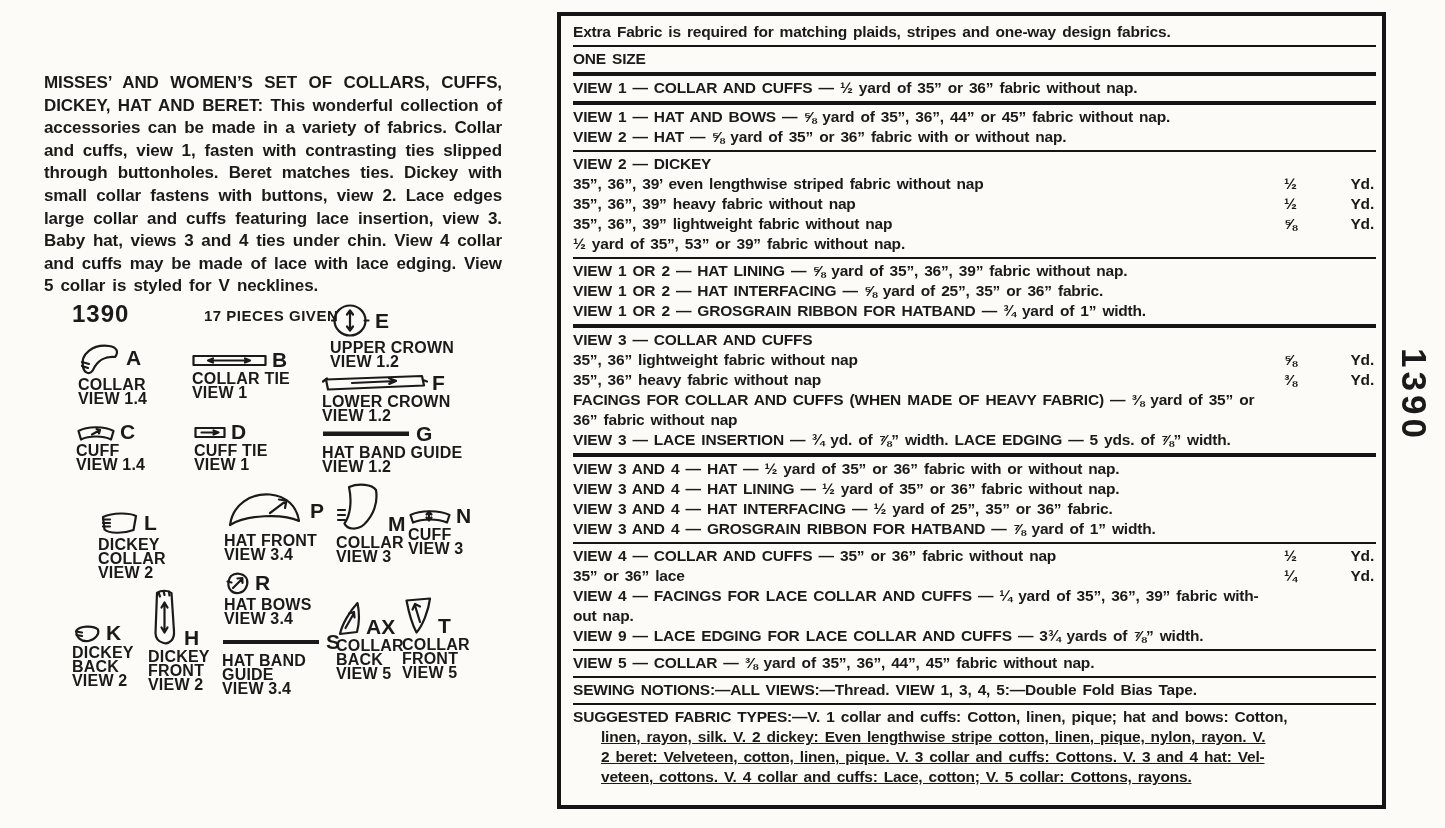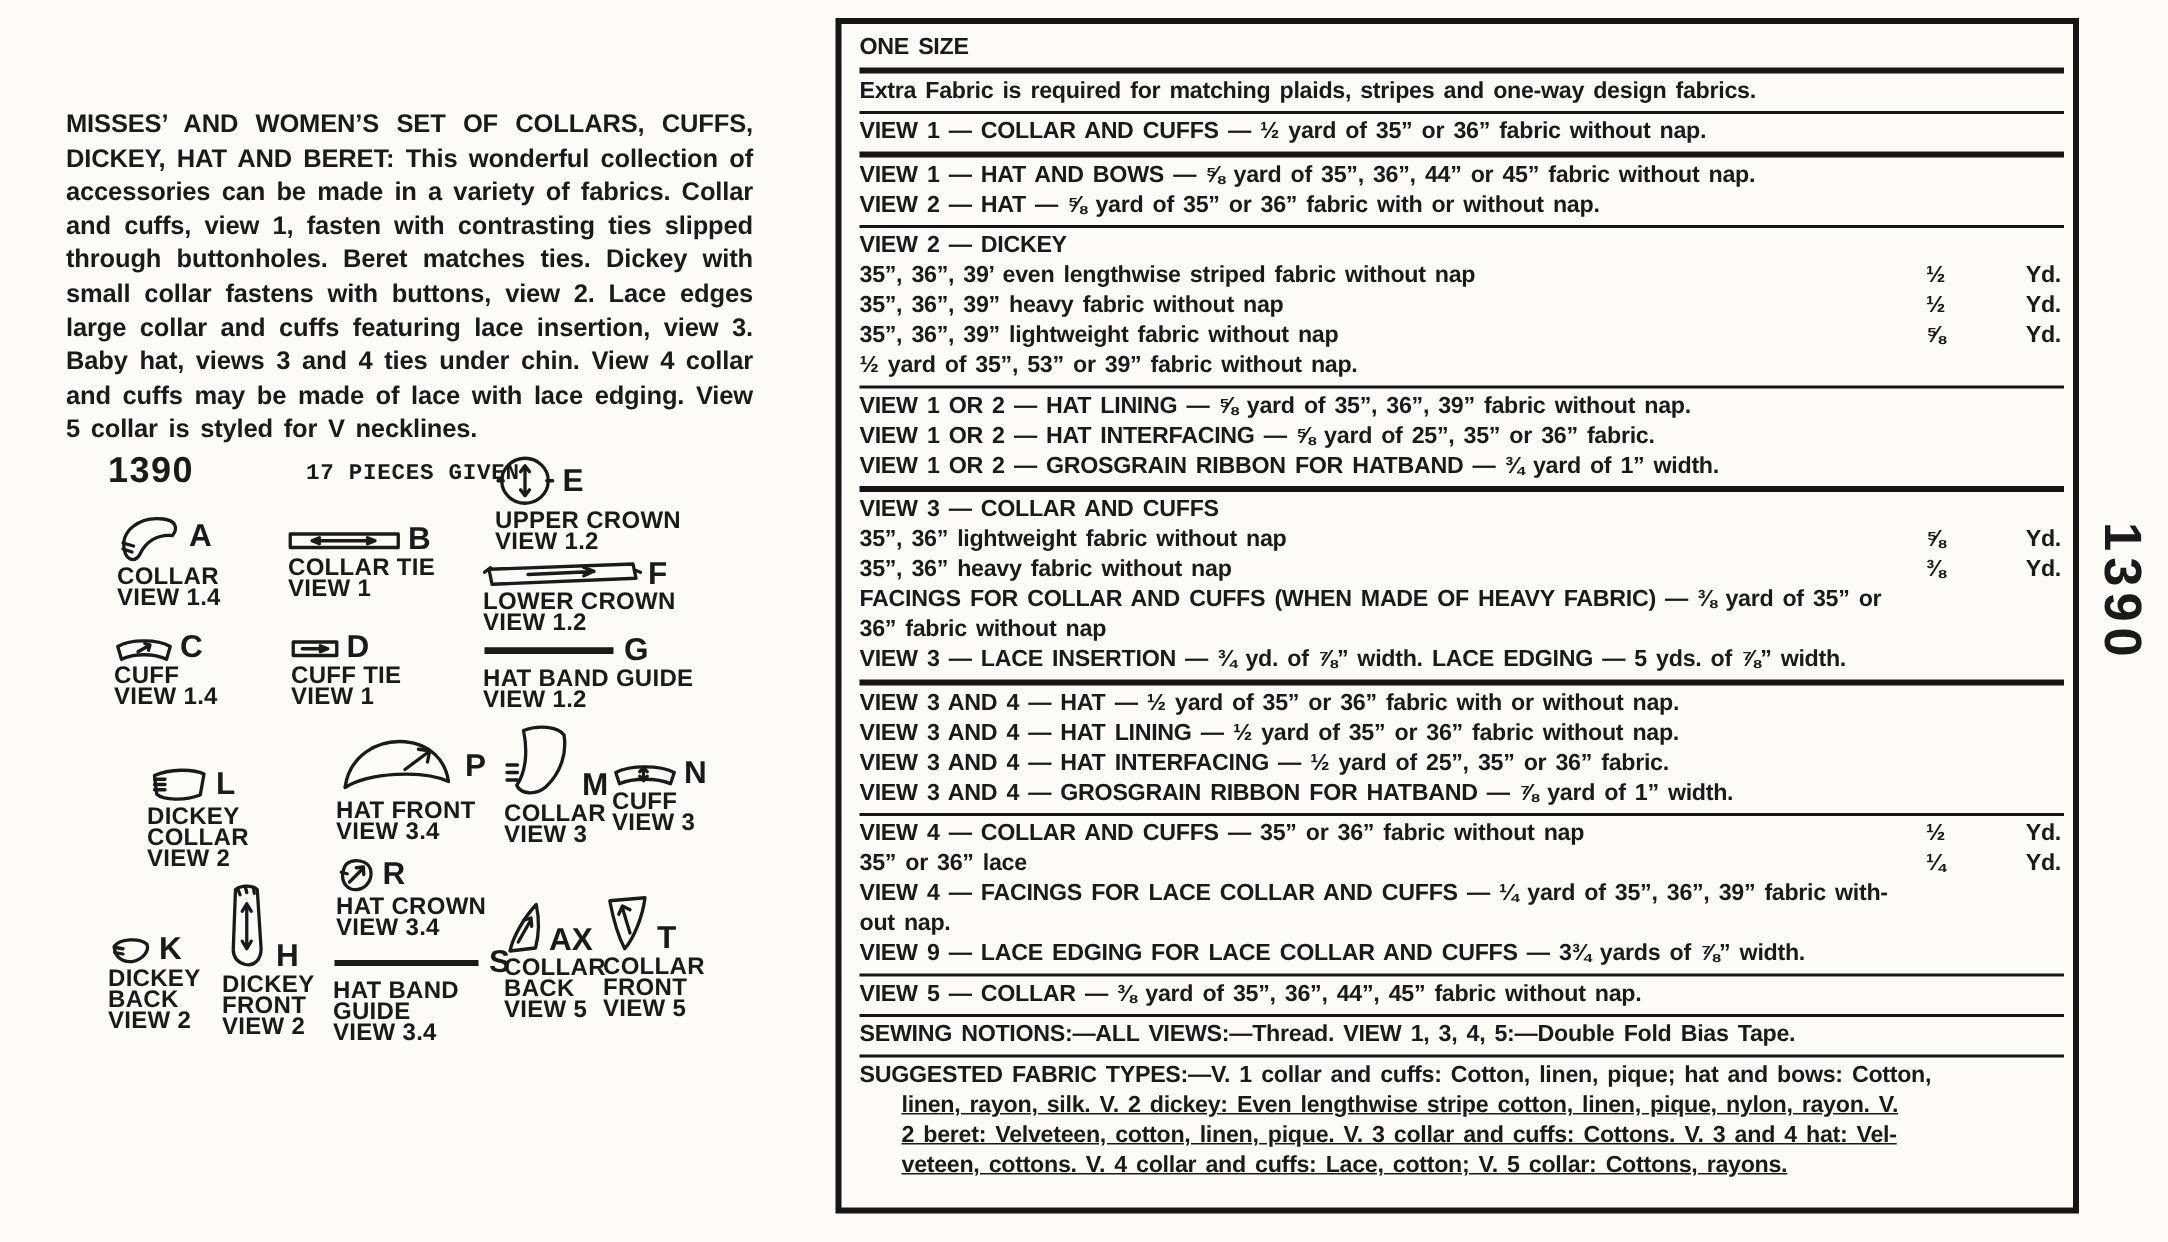--- a/index.html
+++ b/index.html
@@ -11,21 +11,21 @@
     -webkit-font-smoothing:antialiased;
   }
   
   .intro{
     position:absolute;left:44px;top:72px;width:458px;
     font-size:17px;line-height:22.6px;text-align:justify;
     letter-spacing:-0.1px;word-spacing:2.5px;
   }
   .diagram{position:absolute;left:60px;top:300px;width:440px;height:430px;}
   .diagram .pattern-number{position:absolute;left:12px;top:0;font-size:24px;letter-spacing:1px;}
-  .diagram .pieces-count{position:absolute;left:144px;top:7px;font-size:15px;letter-spacing:0.5px;font-family:Liberation Mono, monospace;}
+  .diagram .pieces-count{position:absolute;left:144px;top:7px;font-size:15px;letter-spacing:0.5px;}
   .piece{position:absolute;}
   .piece-top{display:flex;align-items:center;gap:4px;}
   .piece-letter{font-size:21px;line-height:20px;}
   .piece-label{font-size:16px;line-height:14px;letter-spacing:0.2px;margin-top:2px;white-space:nowrap;}
   .piece svg{display:block;}
   .piece svg path,.piece svg rect,.piece svg ellipse{
     fill:none;stroke:#1a1a1a;stroke-width:2.2;stroke-linecap:round;stroke-linejoin:round;
   }
   .piece svg .solid{fill:#1a1a1a;stroke:none;}
   .piece-E{left:270px;top:2px;}
@@ -253,21 +253,21 @@
         <span class="piece-icon">
           <svg width="27" height="26" viewBox="0 0 27 26">
             <path d="M7 6 C12 2 21 3.5 23 9.5 C24.5 15.5 21 22 14.5 23 C8 24 3.5 18.5 4.5 12 C5 9.5 5.5 7.5 7 6 Z"></path>
             <path d="M9 18 L18 9 M13.5 8.5 l4.8 -0.5 0.2 5"></path>
             <path d="M3.5 11.5 l4 1"></path>
           </svg>
         </span>
         <span class="piece-letter">R</span>
       </div>
       <div class="piece-label">
-        <div>HAT CROWN</div>
+        <div>HAT BOWS</div>
         <div>VIEW 3.4</div>
       </div>
     </div>
     <div class="piece piece-K">
       <div class="piece-top">
         <span class="piece-icon">
           <svg width="30" height="22" viewBox="0 0 30 22">
             <path d="M4.5 8.5 C8 4 21 3 26 7.5 C27.5 12 23.5 17.5 16.5 19 C9 20 3.5 15 4.5 8.5 Z"></path>
             <path d="M4 9.5 l6 1 M4.5 13 l5.5 1"></path>
           </svg>
@@ -341,28 +341,28 @@
       <div class="piece-label">
         <div>COLLAR</div>
         <div>FRONT</div>
         <div>VIEW 5</div>
       </div>
     </div>
   </div>
 
 <div class="fabric-box">
 
-<div class="section sec-heavy">
+<div class="section sec-normal">
+      <div class="trow">
+        <span class="row-text">Extra Fabric is required for matching plaids, stripes and one-way design fabrics.</span>
+      </div>
+    </div>
+    <div class="section sec-heavy">
       <div class="trow">
         <span class="row-text">ONE SIZE</span>
-      </div>
-    </div>
-    <div class="section sec-normal">
-      <div class="trow">
-        <span class="row-text">Extra Fabric is required for matching plaids, stripes and one-way design fabrics.</span>
       </div>
     </div>
     <div class="section sec-heavy">
       <div class="trow">
         <span class="row-text">VIEW 1 — COLLAR AND CUFFS — ½ yard of 35” or 36” fabric without nap.</span>
       </div>
     </div>
     <div class="section sec-normal">
       <div class="trow">
         <span class="row-text">VIEW 1 — HAT AND BOWS — ⅝ yard of 35”, 36”, 44” or 45” fabric without nap.</span>

